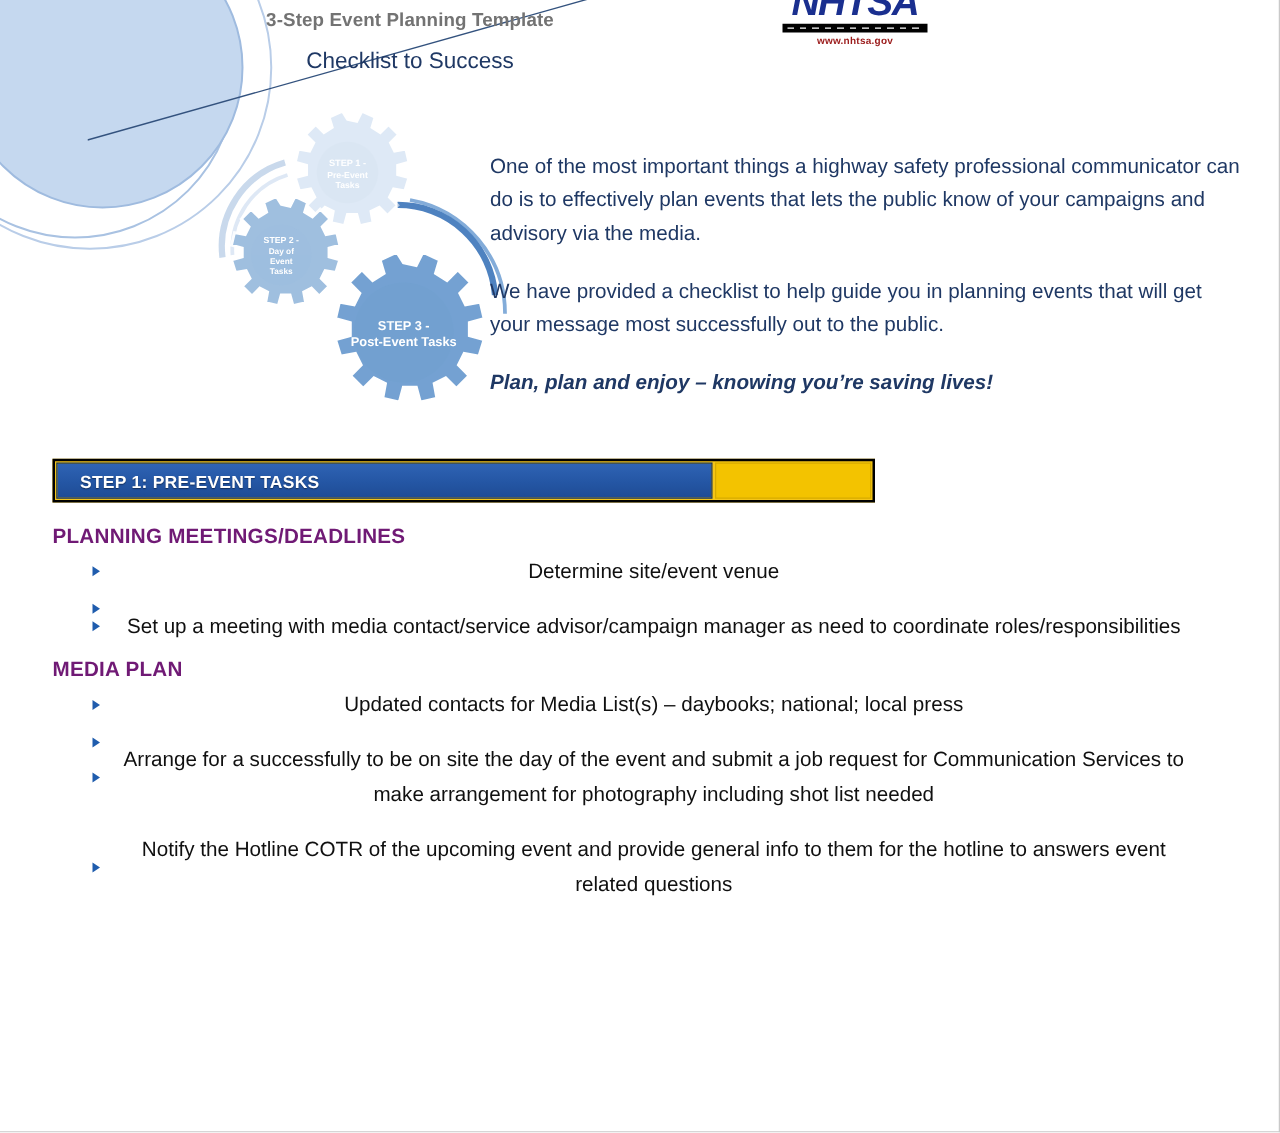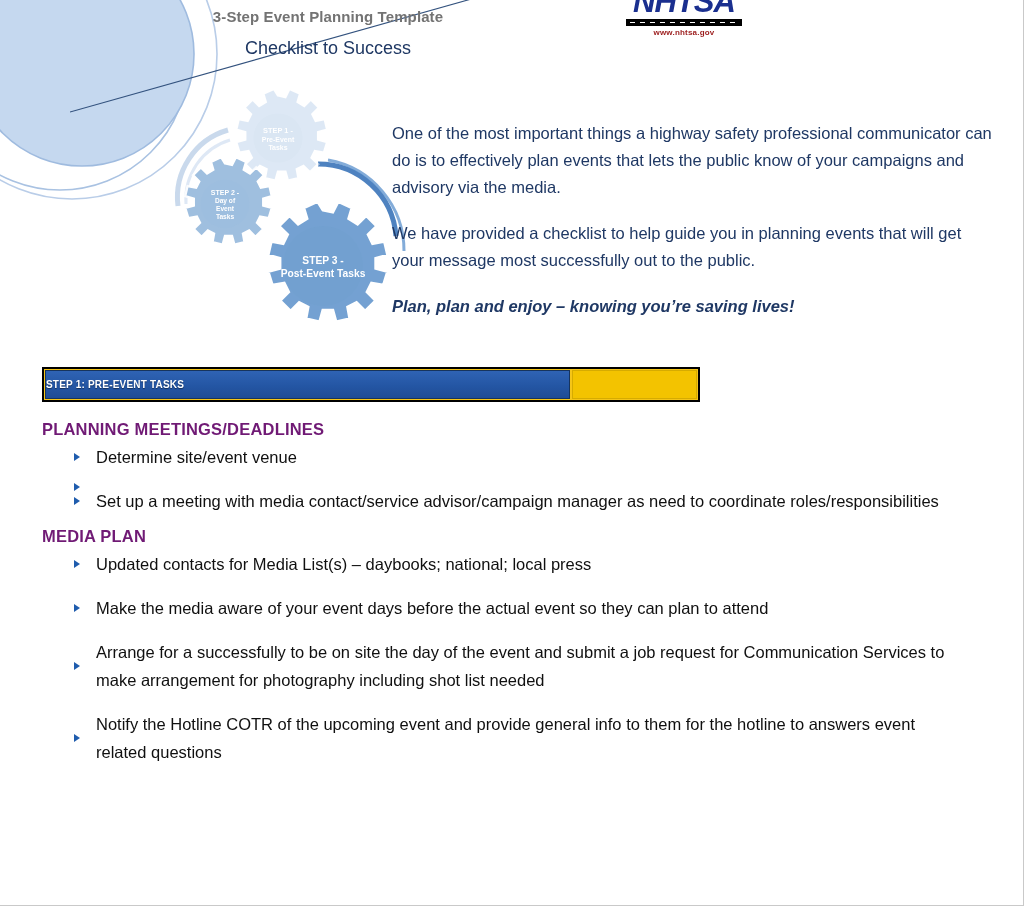--- a/index.html
+++ b/index.html
@@ -155,22 +155,23 @@
   }
   .step-banner-gold {
     flex: 1;
     background: #f3c300;
     border: 1px solid #d6ab00;
     margin-left: 2px;
   }
   .step-banner-label {
     color: #ffffff;
     font-weight: bold;
-    font-size: 10px;
+    font-size: 14px;
     letter-spacing: 0.2px;
+    padding-left: 18px;
     text-shadow: 0 1px 1px rgba(0,0,0,.45);
   }
 
   
   .content {
     position: absolute;
     left: 42px; top: 420px;
     width: 940px;
   }
   .section-head {
@@ -179,20 +180,21 @@
     font-size: 16.5px;
     letter-spacing: 0.2px;
     margin: 0 0 4px 0;
   }
   .group { margin-bottom: 10px; }
   .group + .group { margin-top: 12px; }
   ul.items {
     list-style: none;
     margin: 0;
     padding: 0 0 0 28px;
+    text-align: center;
   }
   ul.items li {
     position: relative;
     font-size: 16.5px;
     line-height: 28px;
     color: #101010;
     padding-left: 26px;
     margin-bottom: 16px;
     max-width: 880px;
   }
@@ -315,21 +317,21 @@
         <ul class="items">
           <li><span class="bullet-marker">
               <svg width="10" height="10" viewBox="0 0 10 10">
                 <path d="M2,1 L8,5 L2,9 Z" fill="#1f5cad"></path>
               </svg>
             </span><span>Updated contacts for Media List(s) – daybooks; national; local press</span></li>
           <li><span class="bullet-marker">
               <svg width="10" height="10" viewBox="0 0 10 10">
                 <path d="M2,1 L8,5 L2,9 Z" fill="#1f5cad"></path>
               </svg>
-            </span><span>Make the media aware of your event days before the actual event so they can plan to attend</span></li>
+            </span></li>
           <li><span class="bullet-marker">
               <svg width="10" height="10" viewBox="0 0 10 10">
                 <path d="M2,1 L8,5 L2,9 Z" fill="#1f5cad"></path>
               </svg>
             </span><span>Arrange for a successfully to be on site the day of the event and submit a job request for Communication Services to make arrangement for photography including shot list needed</span></li>
           <li><span class="bullet-marker">
               <svg width="10" height="10" viewBox="0 0 10 10">
                 <path d="M2,1 L8,5 L2,9 Z" fill="#1f5cad"></path>
               </svg>
             </span><span>Notify the Hotline COTR of the upcoming event and provide general info to them for the hotline to answers event related questions</span></li>

